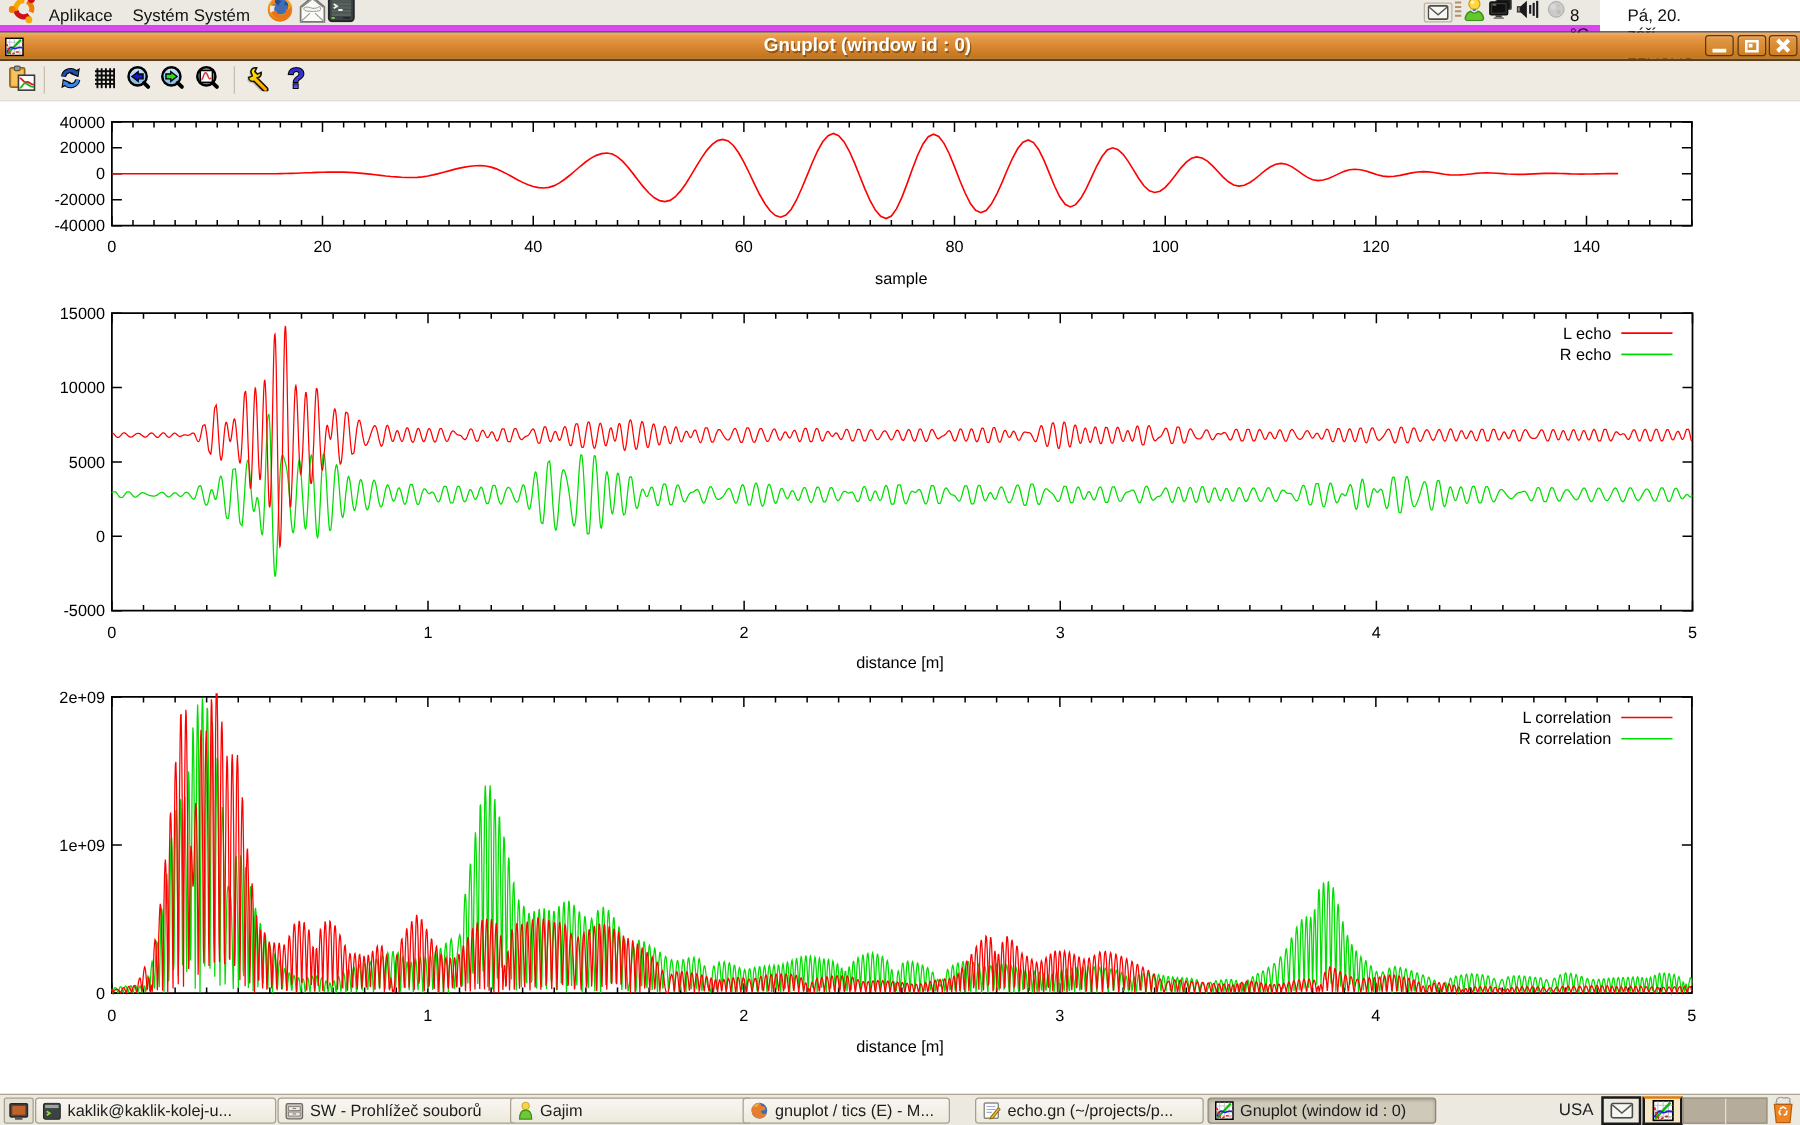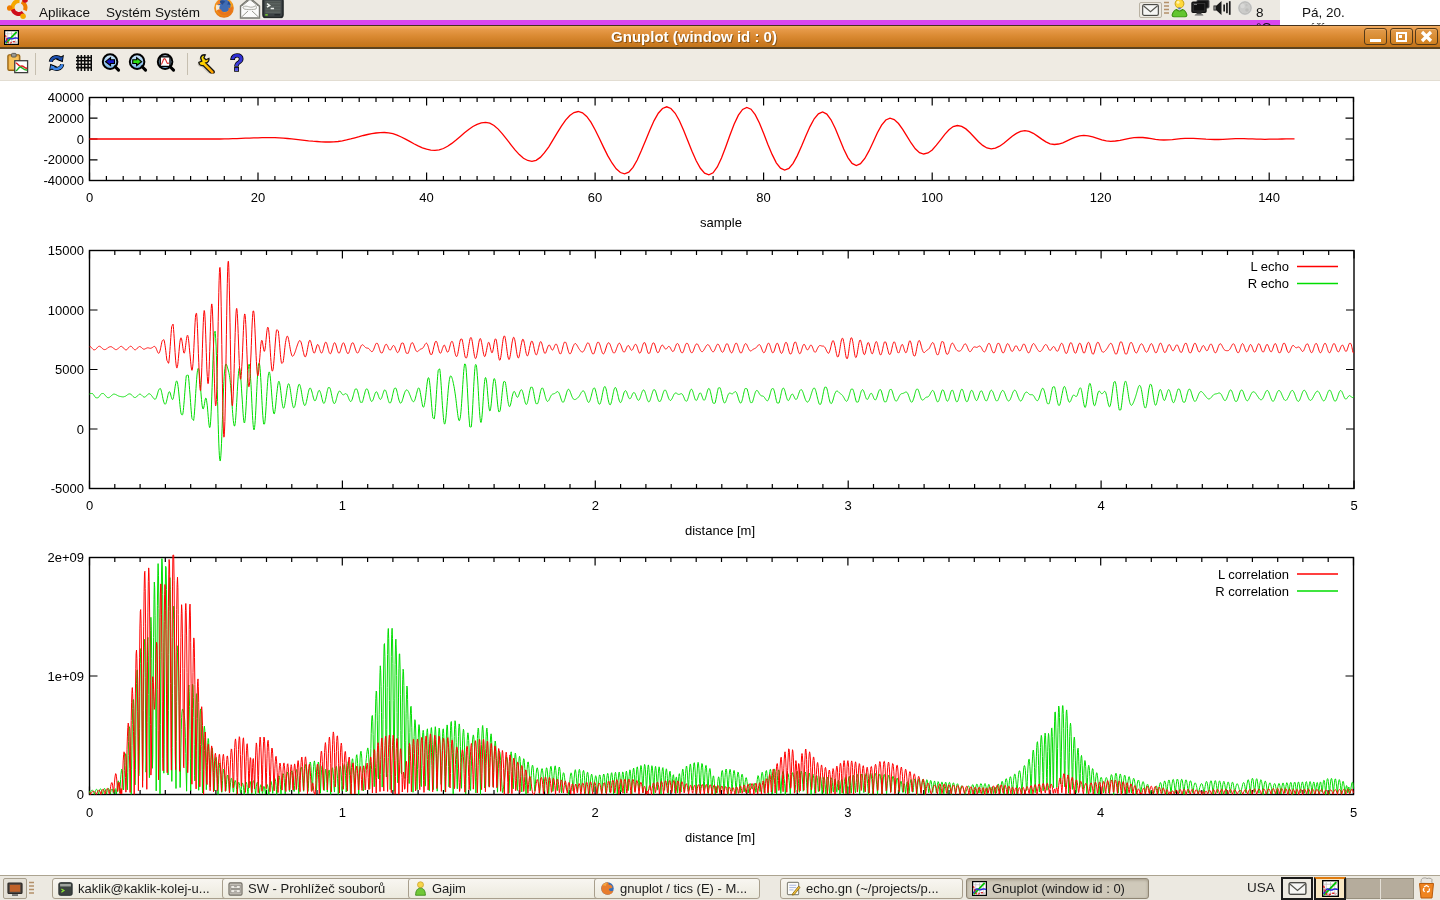--- a/index.html
+++ b/index.html
@@ -291,21 +291,21 @@
 <rect x="1" y="1" width="14" height="10.5" rx="1" fill="#4e4742" stroke="#2b2724" stroke-width="1.2"></rect>
 <rect x="2.8" y="2.8" width="10.4" height="7" fill="#c0622a"></rect>
 <rect x="5" y="12.3" width="6" height="1.5" fill="#555"></rect>
 </svg>
     </div>
 <span style="position:absolute;left:28px;top:1px"><svg width="7" height="22" viewBox="0 0 7 22">
 <g stroke="#b39069" stroke-width="1.6">
           <path d="M1 5.5H6M1 9H6M1 12.5H6M1 16H6"></path>
         </g>
 </svg></span>
-<div class="tbtn" style="left:52px;width:193px">
+<div class="tbtn" style="left:28px;width:193px">
       <svg width="15" height="14" viewBox="0 0 23 22">
 <rect x="1" y="1" width="21" height="20" rx="2.5" fill="#3c4340" stroke="#23282a" stroke-width="1.4"></rect>
 <rect x="3" y="3" width="17" height="4" fill="#a0a49e"></rect>
 <path d="M5 11L9 13.5L5 16" stroke="#8ae234" stroke-width="2" fill="none"></path>
 </svg>
       <span>kaklik@kaklik-kolej-u...</span>
     </div>
 <div class="tbtn" style="left:222px;width:190px">
       <svg width="15" height="14" viewBox="0 0 16 15">
 <rect x="1" y="1" width="14" height="13" rx="1.5" fill="#c8c5bd" stroke="#6f6b62" stroke-width="1.2"></rect>

